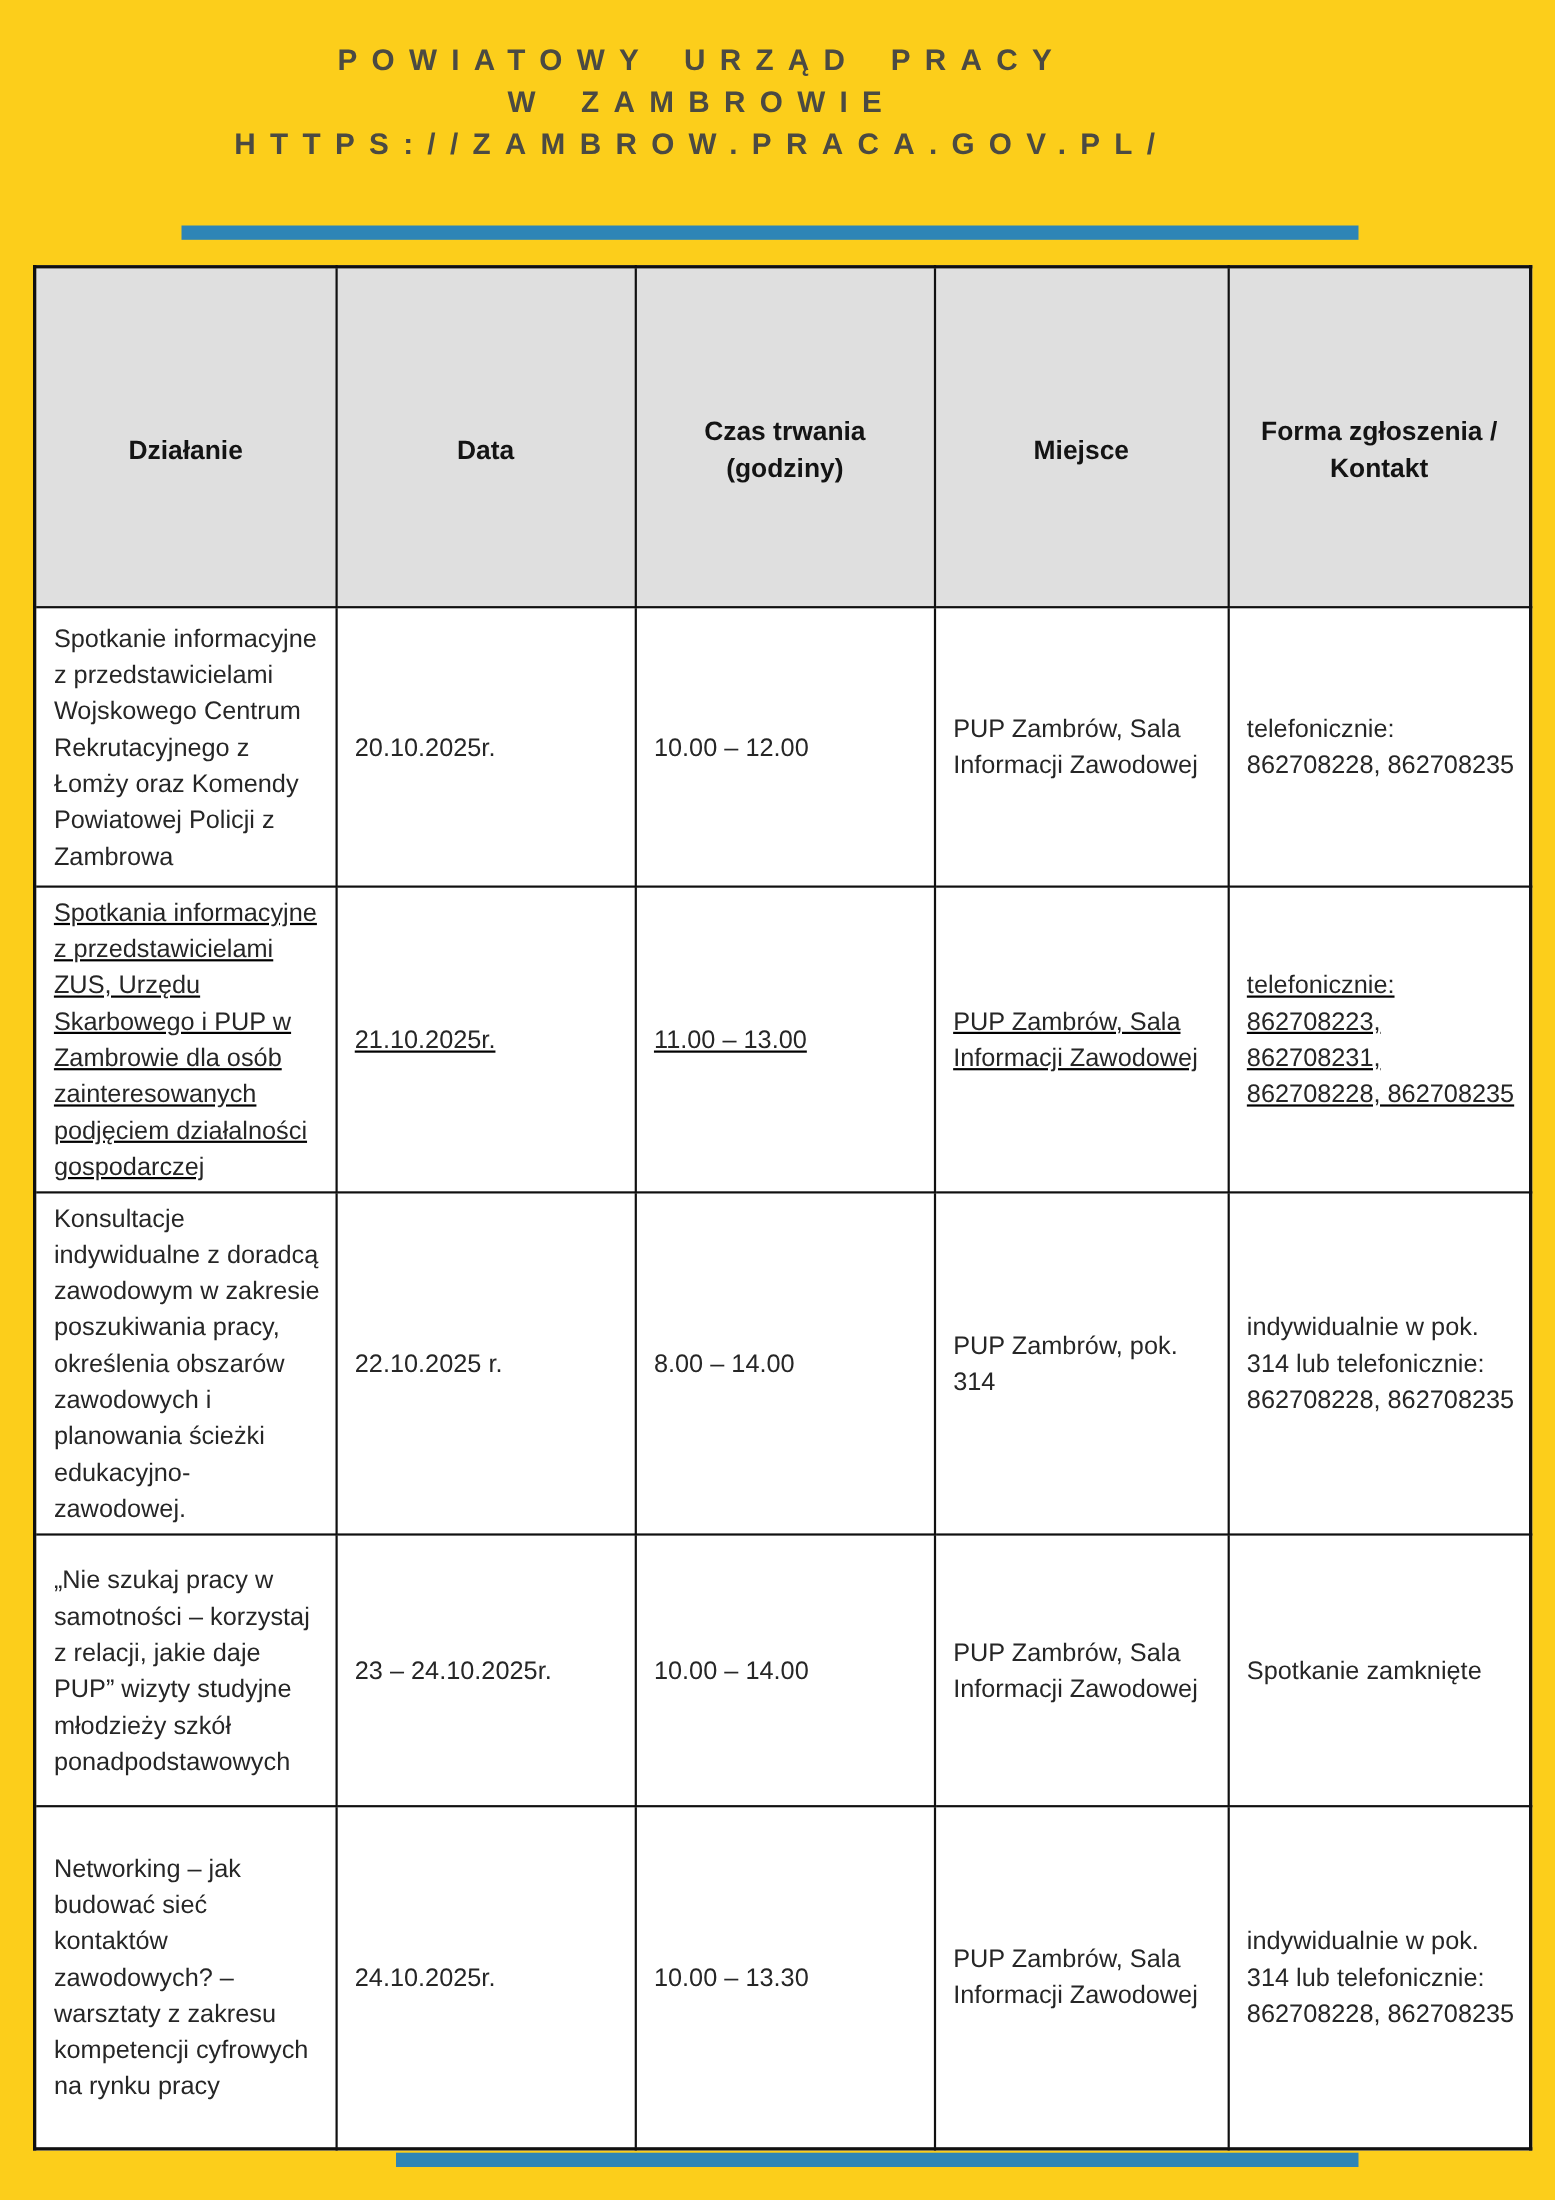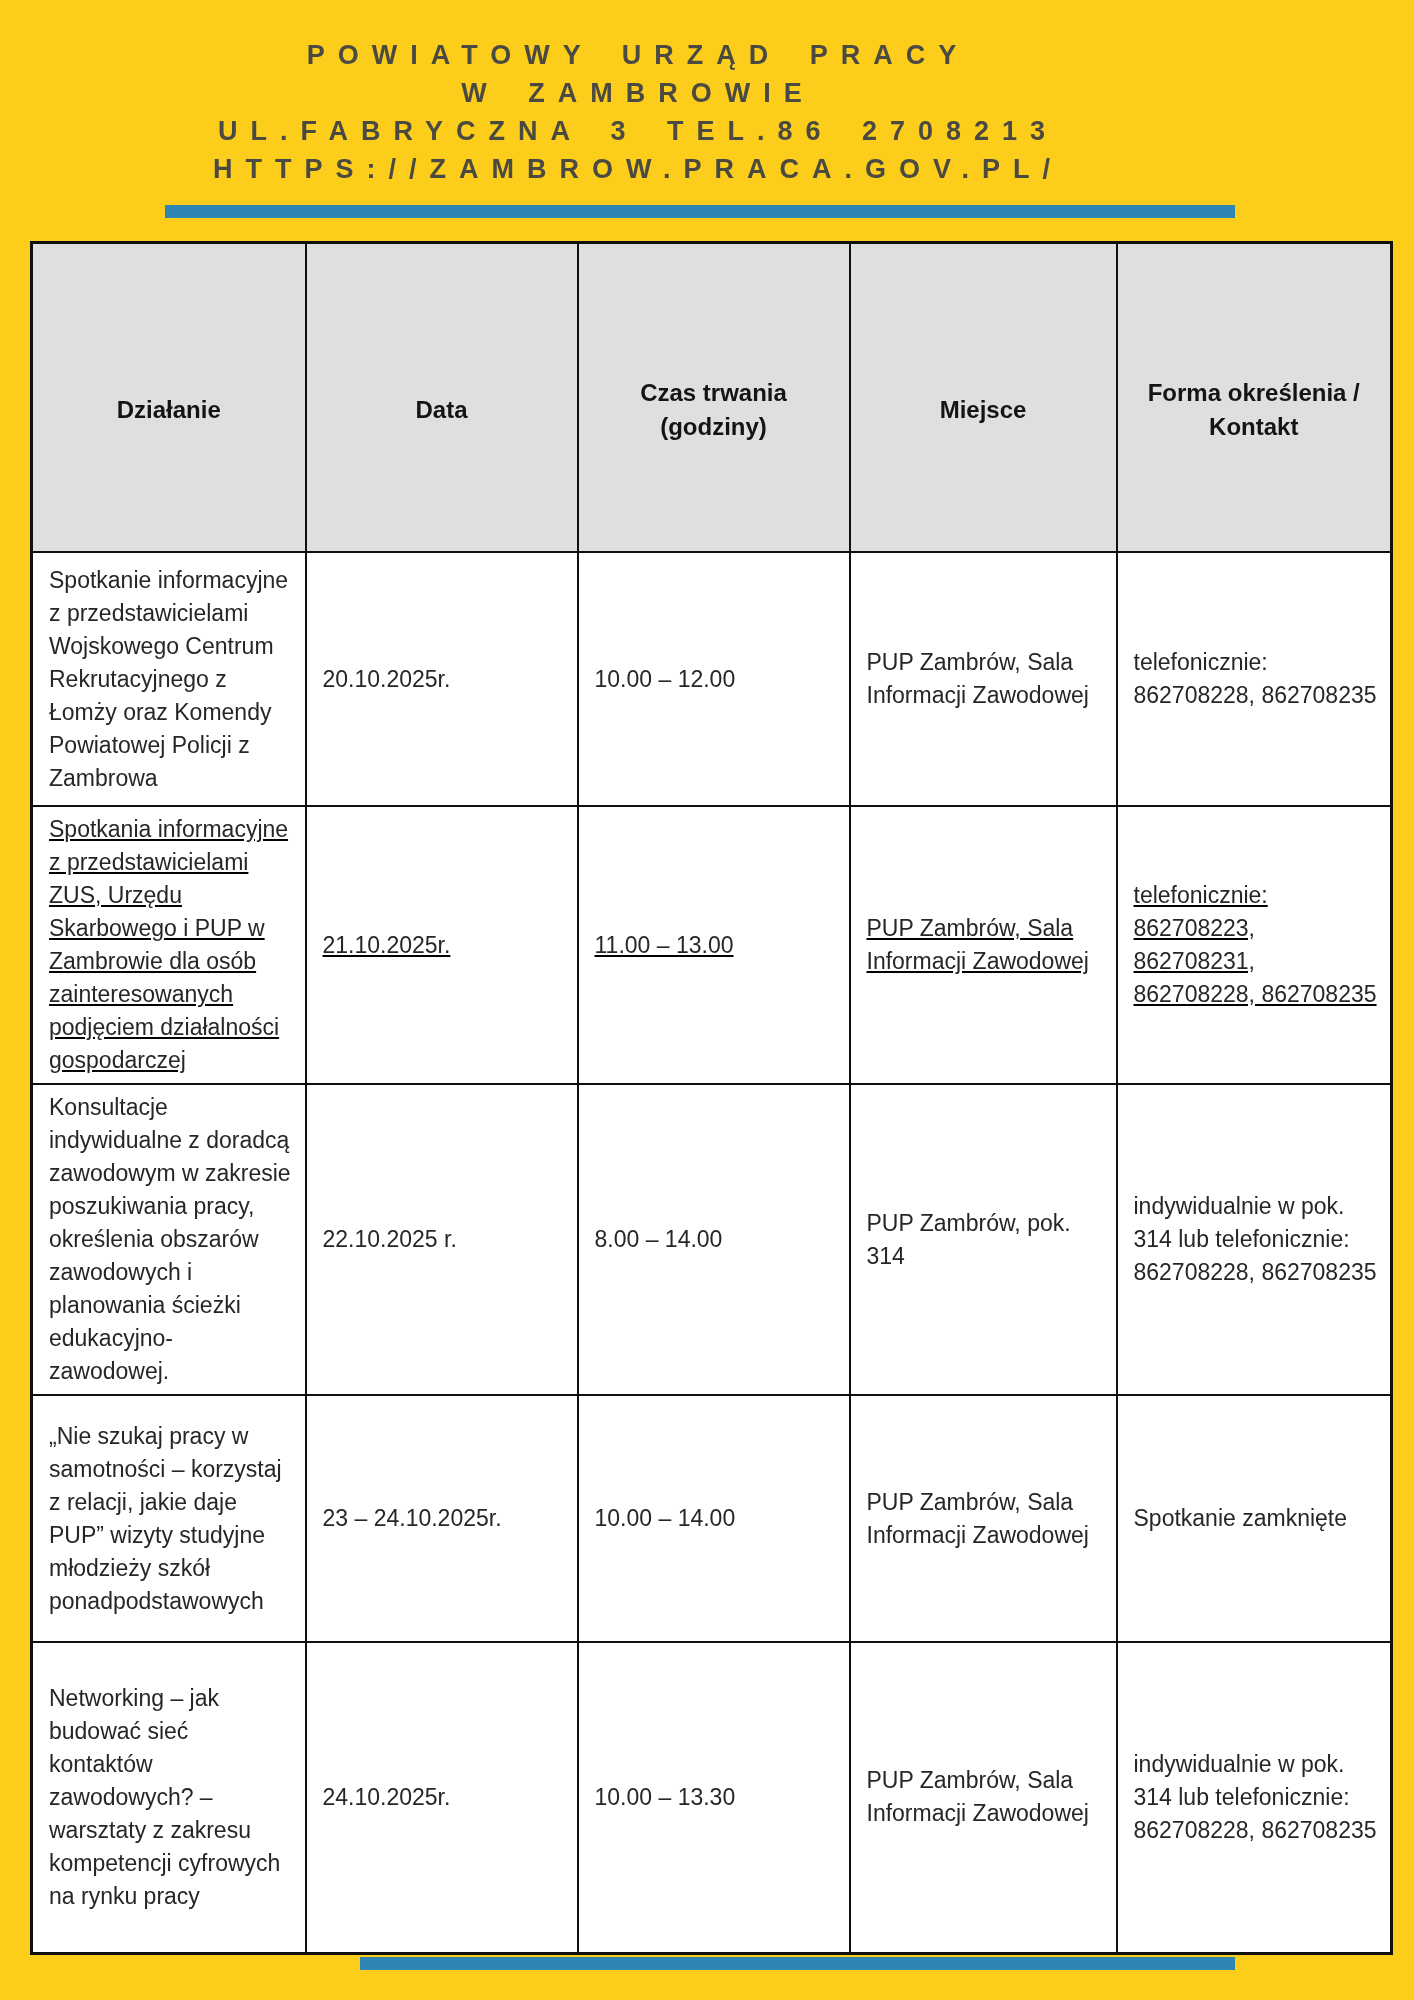--- a/index.html
+++ b/index.html
@@ -63,42 +63,41 @@
   tbody tr:nth-child(5){height:311px;}
 </style>
 </head>
 <body>
 
 <div class="page">
 
   <div class="office-header">
     <div>POWIATOWY URZĄD PRACY</div>
     <div>W ZAMBROWIE</div>
-    <div>UL.FABRYCZNA 3 TEL.86 2708213</div>
     <div>HTTPS://ZAMBROW.PRACA.GOV.PL/</div>
   </div>
 
   <div class="divider top"></div>
 
   <table class="events">
     <colgroup>
       <col style="width:274px">
       <col style="width:272px">
       <col style="width:272px">
       <col style="width:267px">
       <col style="width:275px">
     </colgroup>
     <thead>
       <tr>
         <th>Działanie</th>
         <th>Data</th>
         <th>Czas trwania
 (godziny)</th>
         <th>Miejsce</th>
-        <th>Forma określenia /
+        <th>Forma zgłoszenia /
 Kontakt</th>
       </tr>
     </thead>
     <tbody>
         <tr>
           <td>Spotkanie informacyjne z przedstawicielami Wojskowego Centrum Rekrutacyjnego z Łomży oraz Komendy Powiatowej Policji z Zambrowa</td>
           <td>20.10.2025r.</td>
           <td>10.00 – 12.00</td>
           <td>PUP Zambrów, Sala Informacji Zawodowej</td>
           <td>telefonicznie: 862708228, 862708235</td>

